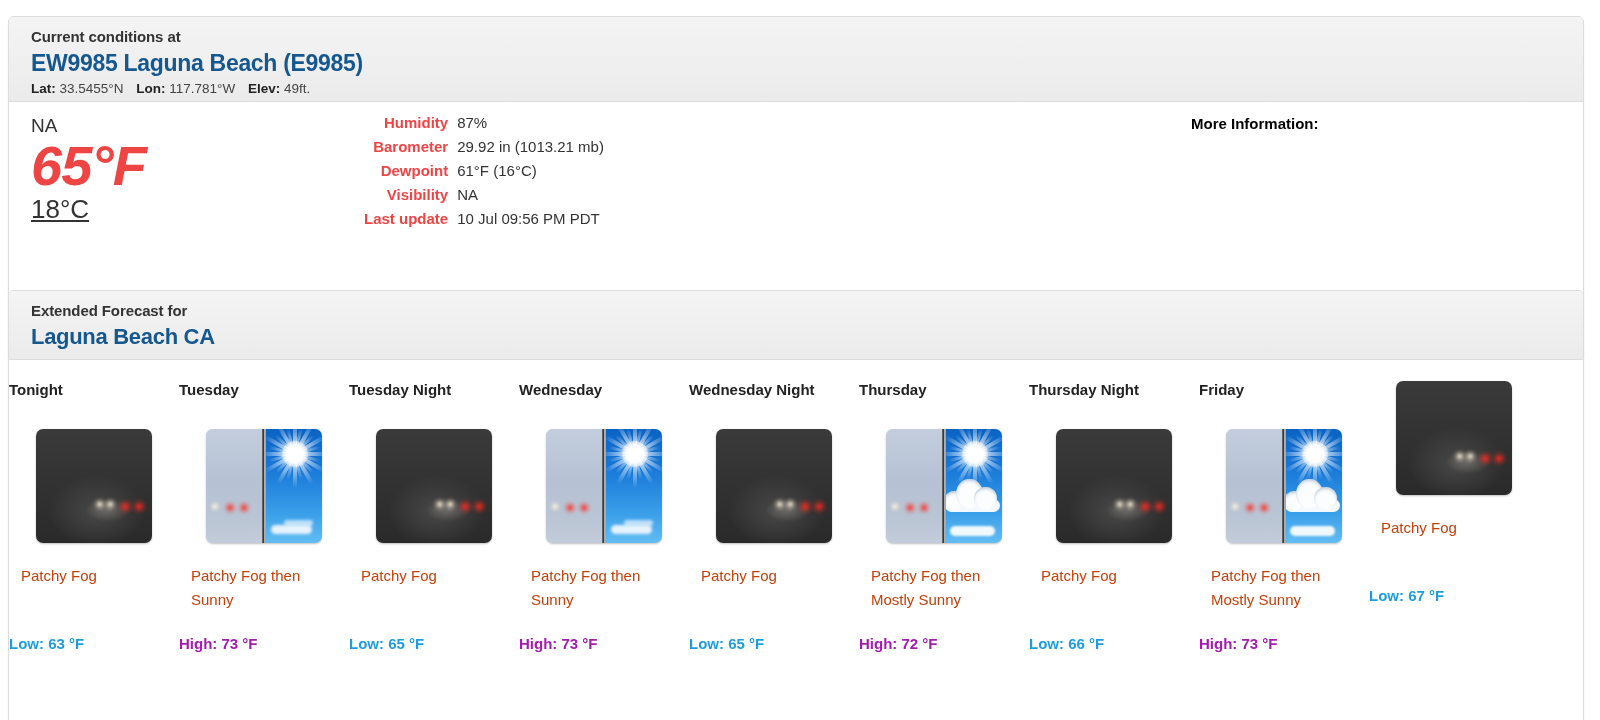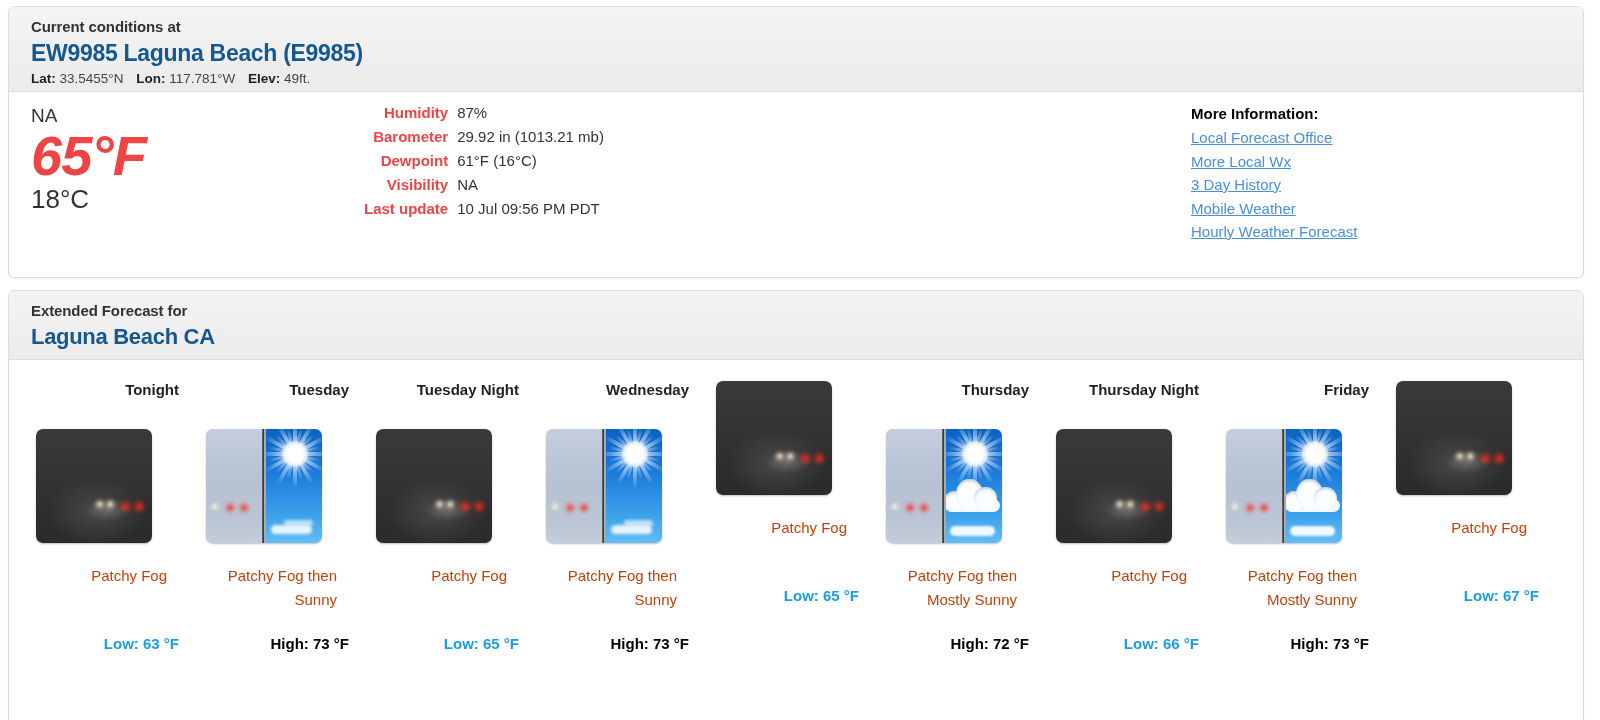--- a/index.html
+++ b/index.html
@@ -24,21 +24,21 @@
     position: absolute;
     left: 8px;
     width: 1576px;
     background: #ffffff;
     border: 1px solid #dcdcdc;
     border-radius: 6px;
     box-shadow: 0 1px 2px rgba(0,0,0,0.07);
     box-sizing: border-box;
   }
 
-  #current-panel { top: 6px; height: 272px; }
+  #current-panel { top: 16px; height: 344px; }
   #forecast-panel { top: 290px; height: 440px; }
 
   .panel-header {
     background: linear-gradient(to bottom, #f4f4f4 0%, #ebebeb 100%);
     border-bottom: 1px solid #dcdcdc;
     border-radius: 5px 5px 0 0;
     box-sizing: border-box;
     padding: 10px 0 8px 22px;
   }
 
@@ -97,20 +97,21 @@
     line-height: 58px;
     letter-spacing: -1px;
     margin-top: -1px;
     font-style: italic;
   }
   .temp-c {
     font-size: 26px;
     color: #333333;
     line-height: 30px;
     margin-top: -1px;
+    text-decoration: underline;
   }
 
   .details-table {
     position: absolute;
     left: 355px;
     top: 9px;
     border-collapse: collapse;
   }
   .details-table td {
     font-size: 15px;
@@ -154,21 +155,21 @@
     height: 368px;
     padding-top: 10px;
   }
   .forecast-row {
     display: flex;
     width: 100%;
   }
   .forecast-col {
     flex: 0 0 170px;
     width: 170px;
-    text-align: right;
+    text-align: left;
     padding-top: 8px;
   }
   .fc-day {
     font-size: 15px;
     font-weight: bold;
     color: #222222;
     line-height: 23.5px;
     height: 48px;
   }
   .fc-icon-wrap {
@@ -184,21 +185,21 @@
     margin-top: 18px;
     min-height: 70px;
     padding: 0 12px;
   }
   .fc-temp {
     font-size: 15px;
     font-weight: bold;
     line-height: 20px;
   }
   .fc-temp.low  { color: #1e9ce0; }
-  .fc-temp.high { color: #000000; }
+  .fc-temp.high { color: #a21caf; }
 
   
   .wicon {
     width: 116px;
     height: 114px;
     border-radius: 7px;
     overflow: hidden;
     position: relative;
     box-shadow: 0 1px 2px rgba(0,0,0,0.25);
   }
@@ -383,27 +384,20 @@
             </tr>
             <tr>
               <td class="label">Last update</td>
               <td class="value">10 Jul 09:56 PM PDT</td>
             </tr>
           </tbody>
       </table>
 
       <div class="more-info">
         <div class="more-info-title">More Information:</div>
-        <div>
-            <a href="#">Local Forecast Office</a>
-            <a href="#">More Local Wx</a>
-            <a href="#">3 Day History</a>
-            <a href="#">Mobile Weather</a>
-            <a href="#">Hourly Weather Forecast</a>
-          </div>
       </div>
 
     </div>
   </div>
 
   <div class="panel" id="forecast-panel">
 
     <div class="panel-header">
       <div class="panel-eyebrow">Extended Forecast for</div>
       <div class="panel-title">Laguna Beach CA</div>
@@ -477,20 +471,21 @@
                   <div class="sun-ray r12"></div>
                   <div class="cloud-wisp"></div>
                   <div class="cloud-wisp w2"></div>
                 </div>
               </div>
             </div>
             <div class="fc-desc">Patchy Fog then Sunny</div>
             <div class="fc-temp high">High: 73 °F</div>
           </div>
           <div class="forecast-col">
+            <div class="fc-day">Wednesday Night</div>
             <div class="fc-icon-wrap">
               <div class="wicon fog-night"></div>
             </div>
             <div class="fc-desc">Patchy Fog</div>
             <div class="fc-temp low">Low: 65 °F</div>
           </div>
           <div class="forecast-col">
             <div class="fc-day">Thursday</div>
             <div class="fc-icon-wrap">
               <div class="wicon split">

